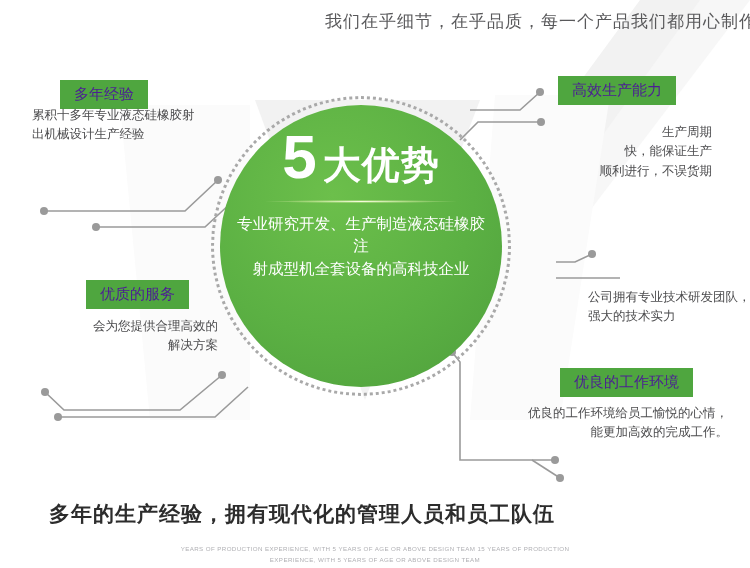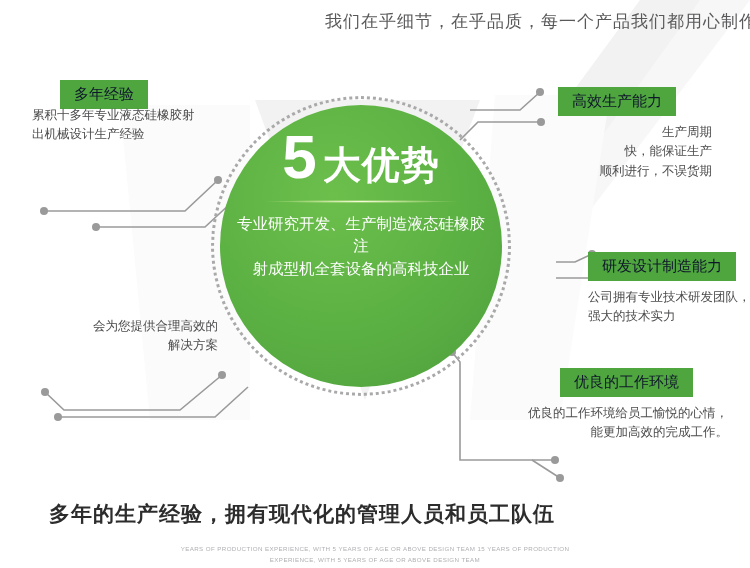--- a/index.html
+++ b/index.html
@@ -120,21 +120,21 @@
     font-size: 9.5px;
     font-weight: bold;
     color: #c32a22;
     letter-spacing: 2px;
   }
 
   
   .chip {
     position: absolute;
     background: #4fa63f;
-    color: #0f172a;
+    color: #4c1d95;
     font-size: 15px;
     padding: 5px 14px 6px 14px;
     white-space: nowrap;
     line-height: 1.2;
   }
   .desc {
     position: absolute;
     color: #4c4c4e;
     font-size: 12.5px;
     line-height: 1.55;
@@ -230,33 +230,33 @@
       </div>
     </div>
   </div>
 
   <div class="chip" style="left:60px; top:80px;">多年经验</div>
   <div class="desc left" style="left:32px; top:106px;">
     <div>累积十多年专业液态硅橡胶射</div>
     <div>出机械设计生产经验</div>
   </div>
 
-  <div class="chip" style="left:558px; top:87px;">高效生产能力</div>
+  <div class="chip" style="left:558px; top:76px;">高效生产能力</div>
   <div class="desc right" style="right:38px; top:123px;">
     <div>生产周期</div>
     <div>快，能保证生产</div>
     <div>顺利进行，不误货期</div>
   </div>
 
+  <div class="chip" style="left:86px; top:280px;">优质的服务</div>
   <div class="desc right" style="left:28px; top:317px; width:190px;">
     <div>会为您提供合理高效的</div>
     <div>解决方案</div>
   </div>
 
-  <div class="chip" style="left:588px; top:252px;">研发设计制造能力</div>
   <div class="desc left" style="left:588px; top:288px;">
     <div>公司拥有专业技术研发团队，</div>
     <div>强大的技术实力</div>
   </div>
 
   <div class="chip" style="left:560px; top:368px;">优良的工作环境</div>
   <div class="desc right" style="right:22px; top:404px;">
     <div>优良的工作环境给员工愉悦的心情，</div>
     <div>能更加高效的完成工作。</div>
   </div>

